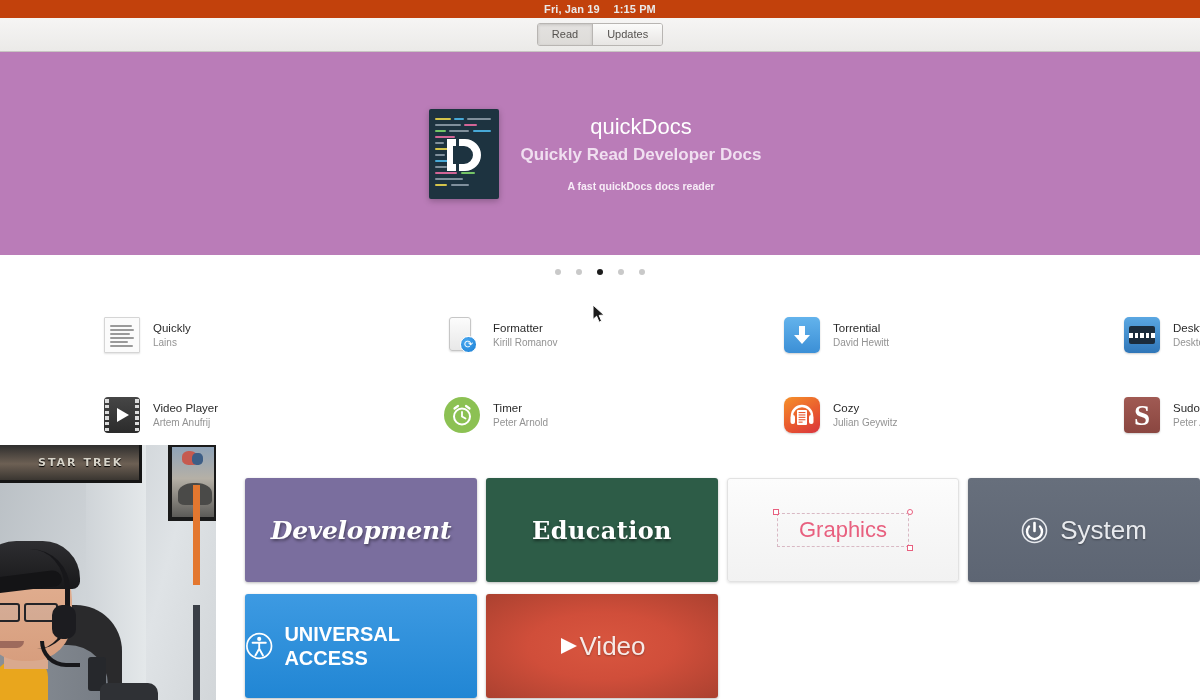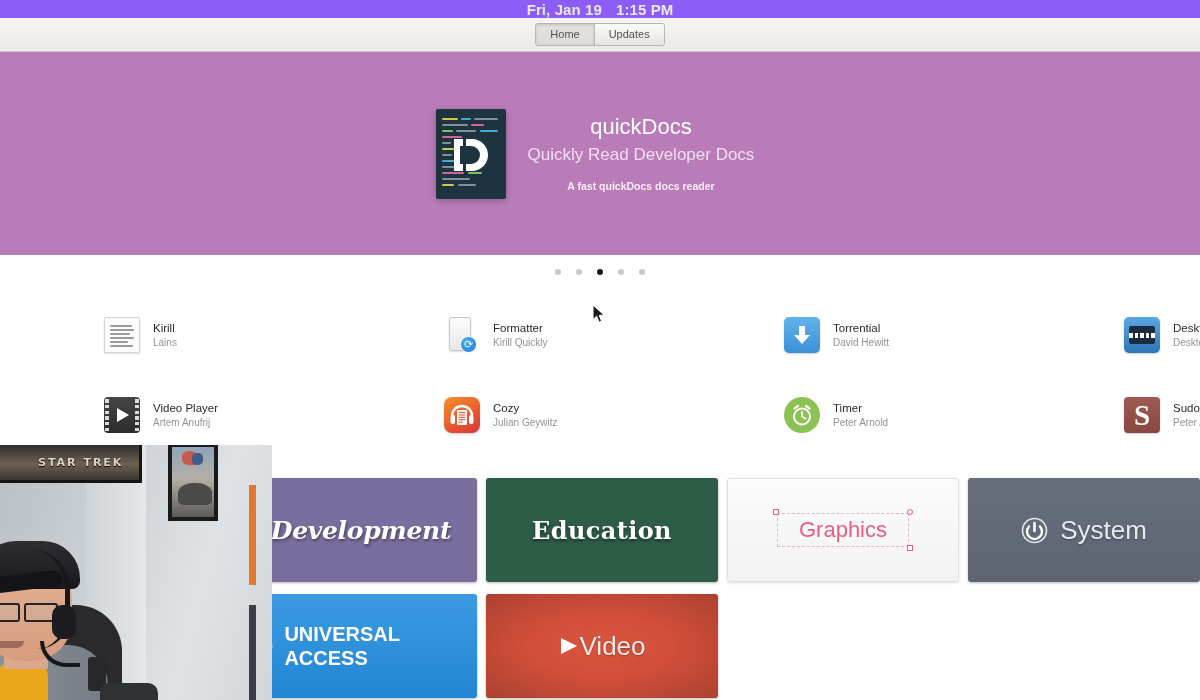--- a/index.html
+++ b/index.html
@@ -6,25 +6,25 @@
   html,body { width:1200px; height:700px; overflow:hidden; }
   body {
     font-family:"Liberation Sans", sans-serif;
     background:#ffffff;
     position:relative;
   }
 
   
   #topbar {
     height:18px; width:100%;
-    background:#8b5cf6;
+    background:#c2410c;
     display:flex; align-items:center; justify-content:center;
     gap:14px;
     color:#e9e9e9;
-    font-size:15px; font-weight:bold;
+    font-size:11px; font-weight:bold;
     letter-spacing:.1px;
     position:relative; z-index:30;
   }
 
   
   #headerbar {
     height:34px; width:100%;
     background:linear-gradient(to bottom,#f6f5f4 0%,#ebeae8 100%);
     border-bottom:1px solid #c8c5c2;
     display:flex; align-items:center; justify-content:center;
@@ -61,21 +61,21 @@
     box-shadow:0 2px 6px rgba(0,0,0,.25);
     flex:none;
   }
   .banner-icon .codeline { position:absolute; height:2px; border-radius:1px; opacity:.9; }
   .banner-icon .dletter {
     position:absolute; left:16px; top:28px; width:38px; height:36px;
     z-index:3;
   }
   .banner-text { padding-top:4px;text-align:center; }
   .banner-title { font-size:22px; color:#ffffff; font-weight:normal; line-height:28px; }
-  .banner-sub { font-size:17px; color:#f0dff0; font-weight:normal; line-height:26px; margin-top:1px;}
+  .banner-sub { font-size:17px; color:#f0dff0; font-weight:bold; line-height:26px; margin-top:1px;}
   .banner-desc { font-size:10.5px; color:#f7ecf7; margin-top:12px; font-weight:bold; }
 
   
   #dots {
     height:34px; display:flex; align-items:center; justify-content:center; gap:15px;
     background:#fff;
   }
   .dot { width:6px; height:6px; border-radius:50%; background:#c9c9c9; }
   .dot.active { background:#1c1c1c; }
 
@@ -205,21 +205,21 @@
     background:linear-gradient(to bottom,#3d9ae2,#2186d4);
     font-size:20px; font-weight:bold; gap:11px; line-height:24px;
   }
   .cat-video {
     background:radial-gradient(ellipse at 50% 50%, #d9563f 0%, #d04e3a 45%, #ab4130 100%);
     font-size:26px; color:#f7e9e6; text-shadow:0 1px 2px rgba(0,0,0,.3);
   }
 
   
   #webcam {
-    position:absolute; left:0; top:445px; width:272px; height:255px;
+    position:absolute; left:0; top:445px; width:216px; height:255px;
     overflow:hidden; z-index:25;
     background:#c2c7cb;
   }
   .wc-wall { position:absolute; inset:0;
     background:linear-gradient(105deg,#b9bfc4 0%,#cdd2d6 40%,#dfe3e6 70%,#d2d6d9 100%); }
   .wc-wallcol { position:absolute; left:86px; top:0; width:60px; height:100%;
     background:linear-gradient(to right,#cfd4d8,#e4e8ea); }
   .wc-poster {
     position:absolute; left:-8px; top:-4px; width:150px; height:42px;
     background:linear-gradient(to bottom,#2b2b2b,#6d6054 55%,#3a3631);
@@ -315,21 +315,21 @@
 </head>
 <body>
 
 <div id="topbar">
   <span>Fri, Jan 19</span>
   <span>1:15 PM</span>
 </div>
 
 <div id="headerbar">
   <div class="tabgroup">
-    <div class="tabbtn active">Home</div>
+    <div class="tabbtn active">Read</div>
     <div class="tabbtn">Updates</div>
   </div>
 </div>
 
 <div id="banner">
   <div class="banner-inner">
     <div class="banner-icon">
       <i class="codeline" style="left:6px;  top:9px;  width:16px; background:#e8d44d;"></i>
       <i class="codeline" style="left:25px; top:9px;  width:10px; background:#4db6e8;"></i>
       <i class="codeline" style="left:38px; top:9px;  width:24px; background:#8c9aa6;"></i>
@@ -375,33 +375,33 @@
   <div class="appcell">
     <div class="appicon ic-quilter">
       <i style="top:7px;  width:22px;"></i>
       <i style="top:11px; width:24px;"></i>
       <i style="top:15px; width:20px;"></i>
       <i style="top:19px; width:24px;"></i>
       <i style="top:23px; width:18px;"></i>
       <i style="top:27px; width:23px;"></i>
     </div>
     <div class="appinfo">
-      <div class="appname">Kirill</div>
+      <div class="appname">Quickly</div>
       <div class="appauthor">Lains</div>
     </div>
   </div>
 
   <div class="appcell">
     <div class="appicon">
       <div class="ic-usb"></div>
       <div class="ic-usbbadge">⟳</div>
     </div>
     <div class="appinfo">
       <div class="appname">Formatter</div>
-      <div class="appauthor">Kirill Quickly</div>
+      <div class="appauthor">Kirill Romanov</div>
     </div>
   </div>
 
   <div class="appcell">
     <div class="appicon ic-torrential">
       <svg width="20" height="22" viewBox="0 0 20 22">
         <path d="M7 2 L13 2 L13 11 L18 11 L10 20 L2 11 L7 11 Z" fill="#ffffff"></path>
       </svg>
     </div>
     <div class="appinfo">
@@ -444,20 +444,35 @@
           <span></span>
           <span></span>
         </div>
       <svg width="15" height="16" viewBox="0 0 15 16">
         <path d="M2 1 L14 8 L2 15 Z" fill="#ffffff"></path>
       </svg>
     </div>
     <div class="appinfo">
       <div class="appname">Video Player</div>
       <div class="appauthor">Artem Anufrij</div>
+    </div>
+  </div>
+
+  <div class="appcell">
+    <div class="appicon ic-timer">
+      <svg width="24" height="24" viewBox="0 0 24 24">
+        <circle cx="12" cy="13.5" r="8" stroke="#fff" stroke-width="2" fill="none"></circle>
+        <path d="M12 9 L12 13.5 L15.5 15.5" stroke="#fff" stroke-width="1.8" fill="none" stroke-linecap="round"></path>
+        <path d="M4.5 5.5 L8 3" stroke="#fff" stroke-width="2.2" stroke-linecap="round"></path>
+        <path d="M19.5 5.5 L16 3" stroke="#fff" stroke-width="2.2" stroke-linecap="round"></path>
+      </svg>
+    </div>
+    <div class="appinfo">
+      <div class="appname">Timer</div>
+      <div class="appauthor">Peter Arnold</div>
     </div>
   </div>
 
   <div class="appcell">
     <div class="appicon ic-cozy">
       <svg width="26" height="24" viewBox="0 0 26 24">
         <path d="M3 13 A10 10 0 0 1 23 13" stroke="#fff" stroke-width="2.4" fill="none"></path>
         <rect x="1.5" y="12" width="4.5" height="9" rx="2" fill="#fff"></rect>
         <rect x="20" y="12" width="4.5" height="9" rx="2" fill="#fff"></rect>
         <rect x="8" y="7" width="10" height="15" rx="1" fill="#fff"></rect>
@@ -470,35 +485,20 @@
         </g>
       </svg>
     </div>
     <div class="appinfo">
       <div class="appname">Cozy</div>
       <div class="appauthor">Julian Geywitz</div>
     </div>
   </div>
 
   <div class="appcell">
-    <div class="appicon ic-timer">
-      <svg width="24" height="24" viewBox="0 0 24 24">
-        <circle cx="12" cy="13.5" r="8" stroke="#fff" stroke-width="2" fill="none"></circle>
-        <path d="M12 9 L12 13.5 L15.5 15.5" stroke="#fff" stroke-width="1.8" fill="none" stroke-linecap="round"></path>
-        <path d="M4.5 5.5 L8 3" stroke="#fff" stroke-width="2.2" stroke-linecap="round"></path>
-        <path d="M19.5 5.5 L16 3" stroke="#fff" stroke-width="2.2" stroke-linecap="round"></path>
-      </svg>
-    </div>
-    <div class="appinfo">
-      <div class="appname">Timer</div>
-      <div class="appauthor">Peter Arnold</div>
-    </div>
-  </div>
-
-  <div class="appcell">
     <div class="appicon ic-sudoku">S</div>
     <div class="appinfo">
       <div class="appname">Sudoku</div>
       <div class="appauthor">Peter Arn</div>
     </div>
   </div>
 
 </div>
 
 <div id="cats">

